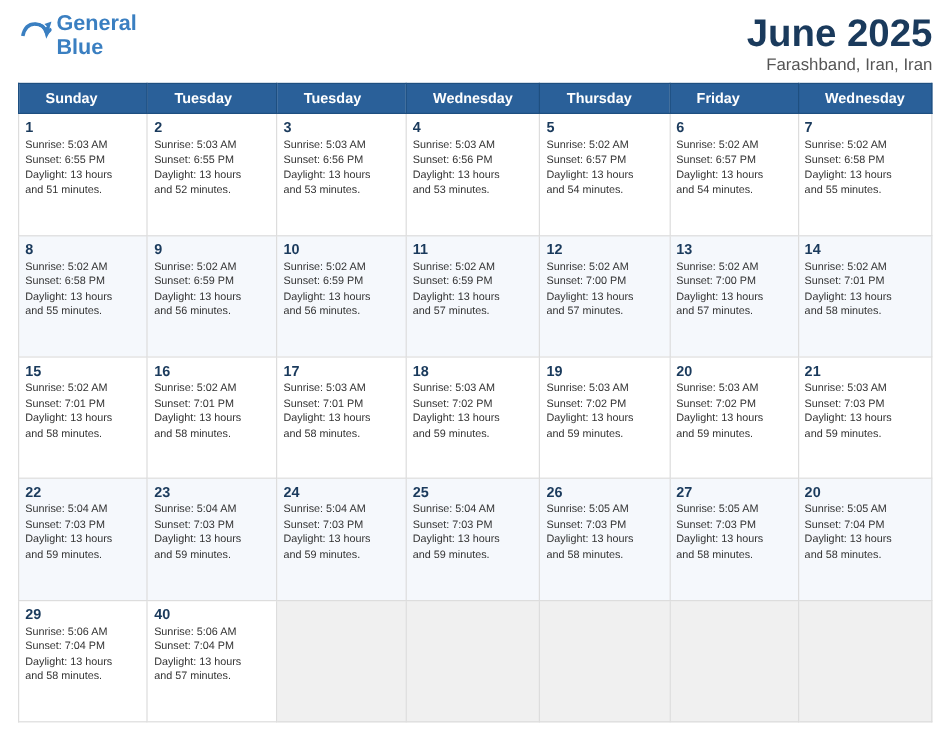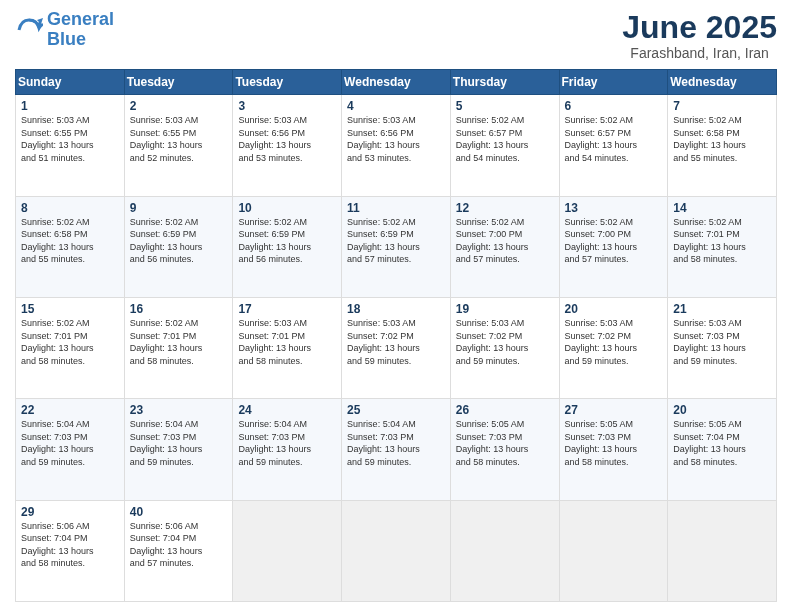--- a/index.html
+++ b/index.html
@@ -35,21 +35,21 @@
     }
     .logo-text span {
       color: #3a7fc1;
     }
     .logo-icon {
       width: 28px;
       height: 28px;
       margin-right: 4px;
     }
     .title-area {
-      text-align: center;
+      text-align: right;
     }
     .month-title {
       font-size: 32px;
       font-weight: bold;
       color: #1a3a5c;
       line-height: 1.1;
     }
     .location {
       font-size: 14px;
       color: #555;
@@ -57,21 +57,21 @@
     .calendar {
       width: 100%;
       border-collapse: collapse;
       flex: 1;
     }
     .calendar th {
       background-color: #2a6099;
       color: white;
       font-size: 12px;
       font-weight: bold;
-      padding: 5px 2px;
+      padding: 5px 22px;
       text-align: left;
       border: 1px solid #1e4f80;
     }
     .calendar td {
       vertical-align: top;
       padding: 4px 5px;
       border: 1px solid #ddd;
       font-size: 9.5px;
       color: #333;
       background: #fff;

